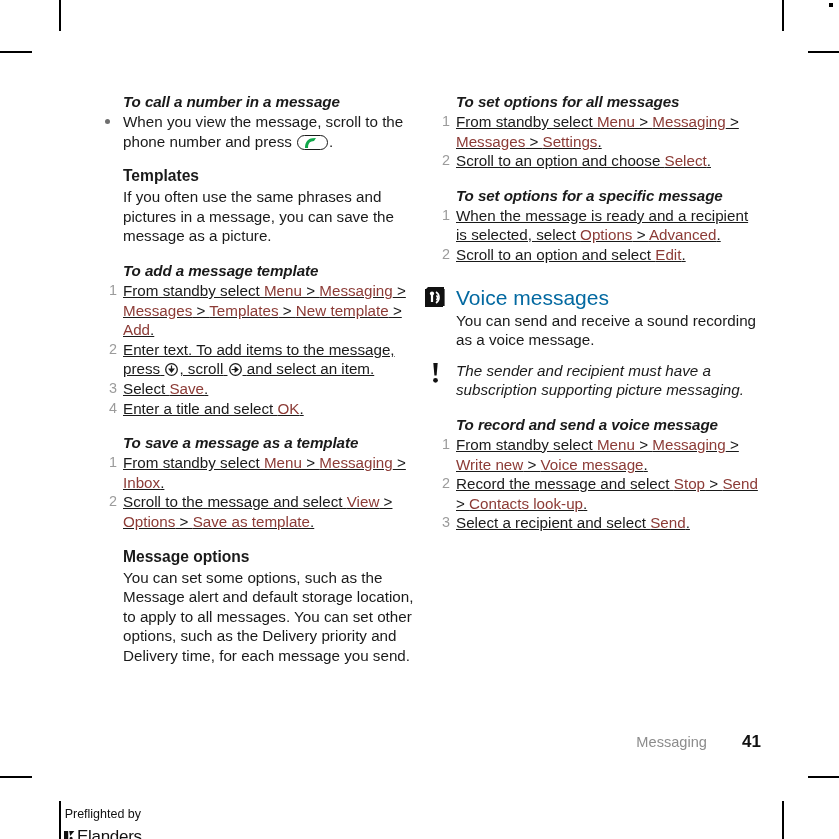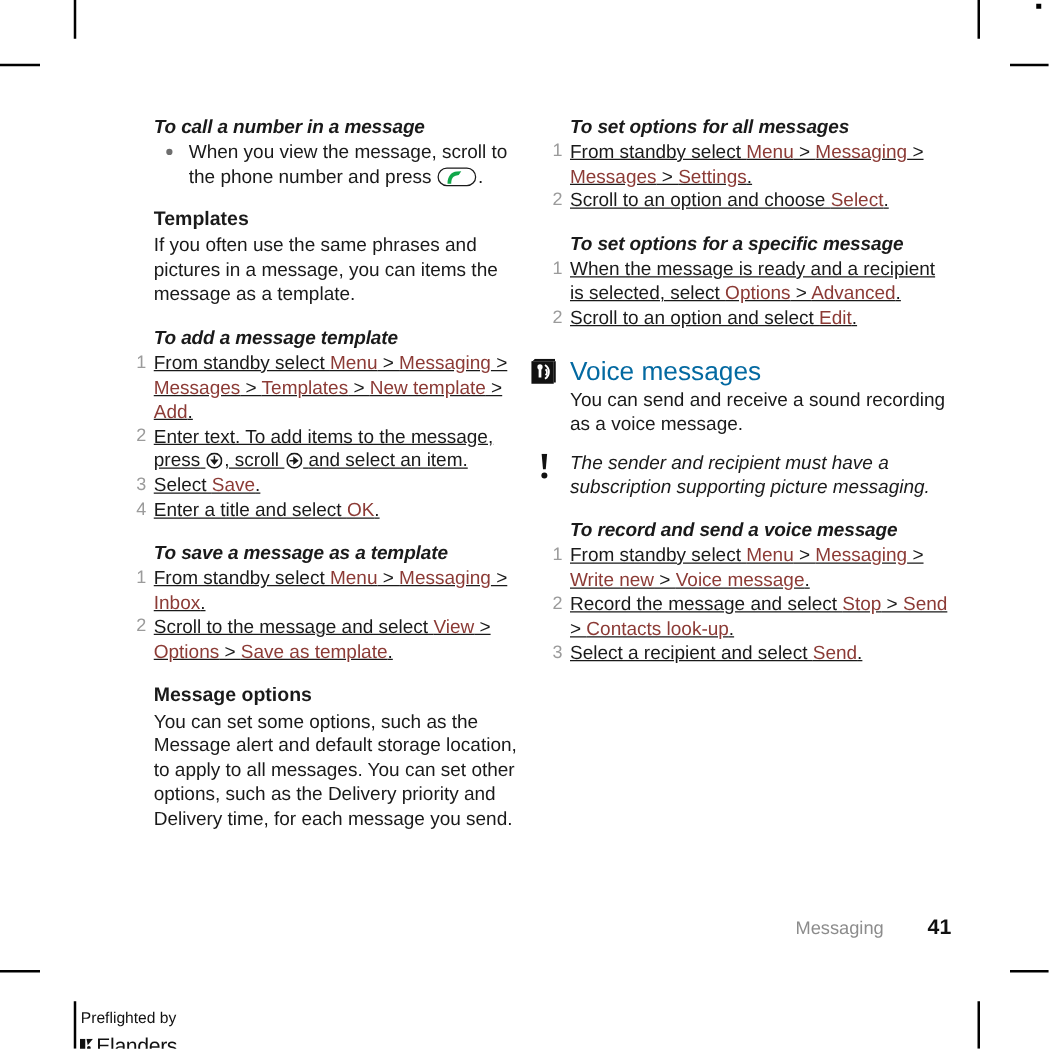--- a/index.html
+++ b/index.html
@@ -68,21 +68,20 @@
   }
   .blockgap { height: 15px; }
   .blockgap-sm { height: 11px; }
   .blockgap-lg { height: 20px; }
 
   
   .bullet-item {
     position: relative;
     padding-left: 0;
     line-height: 19.6px;
-    margin-left: 28px;
   }
   .bullet-dot {
     position: absolute;
     left: -18px;
     top: 7px;
     width: 5px; height: 5px;
     border-radius: 50%;
     background: #6e6e6e;
   }
 
@@ -257,21 +256,21 @@
       <span class="call-key">
         <svg width="20" height="12" viewBox="0 0 20 12">
           <path d="M2 11 C2 5 5 1.5 9.5 1.2 L13 1 L11 4 L8.5 4.5 C6 5.2 5 7.5 5 11 Z" fill="#11a74a"></path>
         </svg>
       </span><span>.</span>
     </div>
 
     <div class="blockgap"></div>
 
     <h2 class="section">Templates</h2>
-    <p class="para">If you often use the same phrases and pictures in a message, you can items the message as a template.</p>
+    <p class="para">If you often use the same phrases and pictures in a message, you can save the message as a picture.</p>
 
     <div class="blockgap"></div>
 
     <h3 class="task">To add a message template</h3>
     <ol class="steps">
       <li><span id="lt1"><span class="gt">From standby select </span><span class="mi">Menu</span><span class="gt"> &gt; </span><span class="mi">Messaging</span><span class="gt"> &gt; </span><span class="mi">Messages</span><span class="gt"> &gt; </span><span class="mi">Templates</span><span class="gt"> &gt; </span><span class="mi">New template</span><span class="gt"> &gt; </span><span class="mi">Add</span><span class="gt">.</span></span></li>
       <li>
         <span>Enter text. To add items to the message, press</span>
         <span class="key-round">
           <svg width="13" height="13" viewBox="0 0 13 13">

